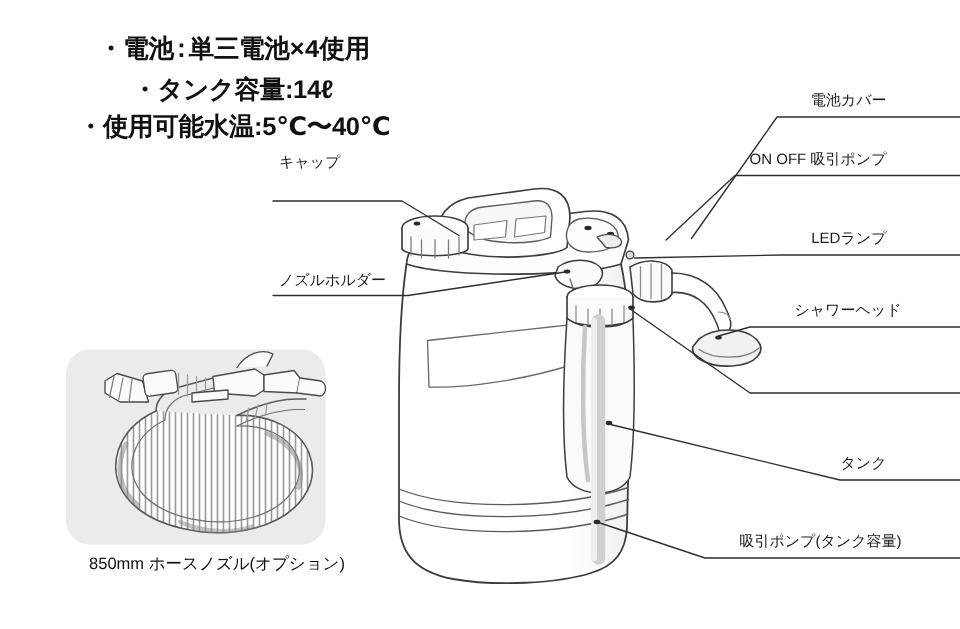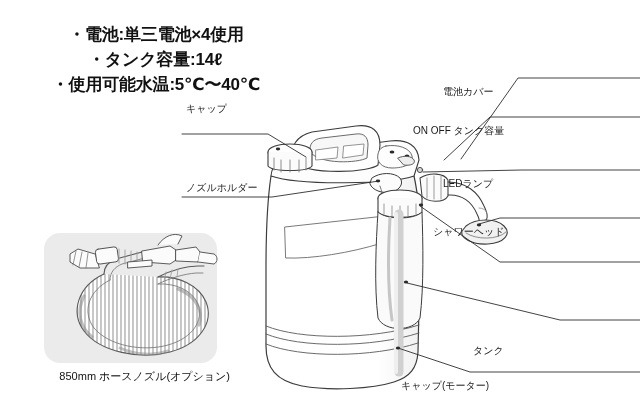--- a/index.html
+++ b/index.html
@@ -28,33 +28,33 @@
     text-align: center;
   }
   .spec-line {
     font-size: 17px;
     font-weight: bold;
     line-height: 25px;
     letter-spacing: -0.2px;
     white-space: nowrap;
     color: #111111;
   }
-  .spec-line.l1 { padding-left: 12px; }
+  .spec-line.l1 { padding-left: 12px; font-family: Liberation Mono, monospace; }
   .spec-line.l2 { padding-left: 10px; }
   .spec-line.l3 { padding-left: 12px; }
 
   
   .callout {
     position: absolute;
     font-size: 10px;
     line-height: 12px;
     white-space: nowrap;
     color: #1a1a1a;
   }
-  .callout.right { text-align: left; margin-top: 24px; }
+  .callout.right { text-align: right; }
   .callout.left  { text-align: left; }
 
   
   #hose-panel {
     position: absolute;
     left: 44px;
     top: 233px;
     width: 173px;
     height: 130px;
     background: #ebebeb;
@@ -287,28 +287,28 @@
       <path d="M640 372 L 470 372 L 398 348"></path>
 
       <path d="M182 134 L 268 134 L 306 157"></path>
 
       <path d="M182 197 L 272 197 L 379 181"></path>
     </g>
   </svg>
 
   <div class="callout right" style="left:443px; top:62px; width:148px;">電池カバー</div>
 
-  <div class="callout right" style="left:413px; top:101px; width:178px;">ON OFF タンク容量</div>
+  <div class="callout right" style="left:413px; top:101px; width:178px;">ON OFF 吸引ポンプ</div>
 
   <div class="callout right" style="left:443px; top:154px; width:148px;">LEDランプ</div>
 
   <div class="callout right" style="left:433px; top:202px; width:168px;">シャワーヘッド</div>
 
 
-  <div class="callout right" style="left:473px; top:321px; width:118px;">タンク</div>
-
-  <div class="callout right" style="left:401px; top:356px; width:200px;">キャップ(モーター)</div>
+  <div class="callout right" style="left:473px; top:304px; width:118px;">タンク</div>
+
+  <div class="callout right" style="left:401px; top:356px; width:200px;">吸引ポンプ(タンク容量)</div>
 
   <div class="callout left" style="left:186px; top:103px; width:120px;">キャップ</div>
 
   <div class="callout left" style="left:186px; top:182px; width:130px;font-family:Liberation Serif, serif;">ノズルホルダー</div>
 
 </div>
 
 </body></html>

